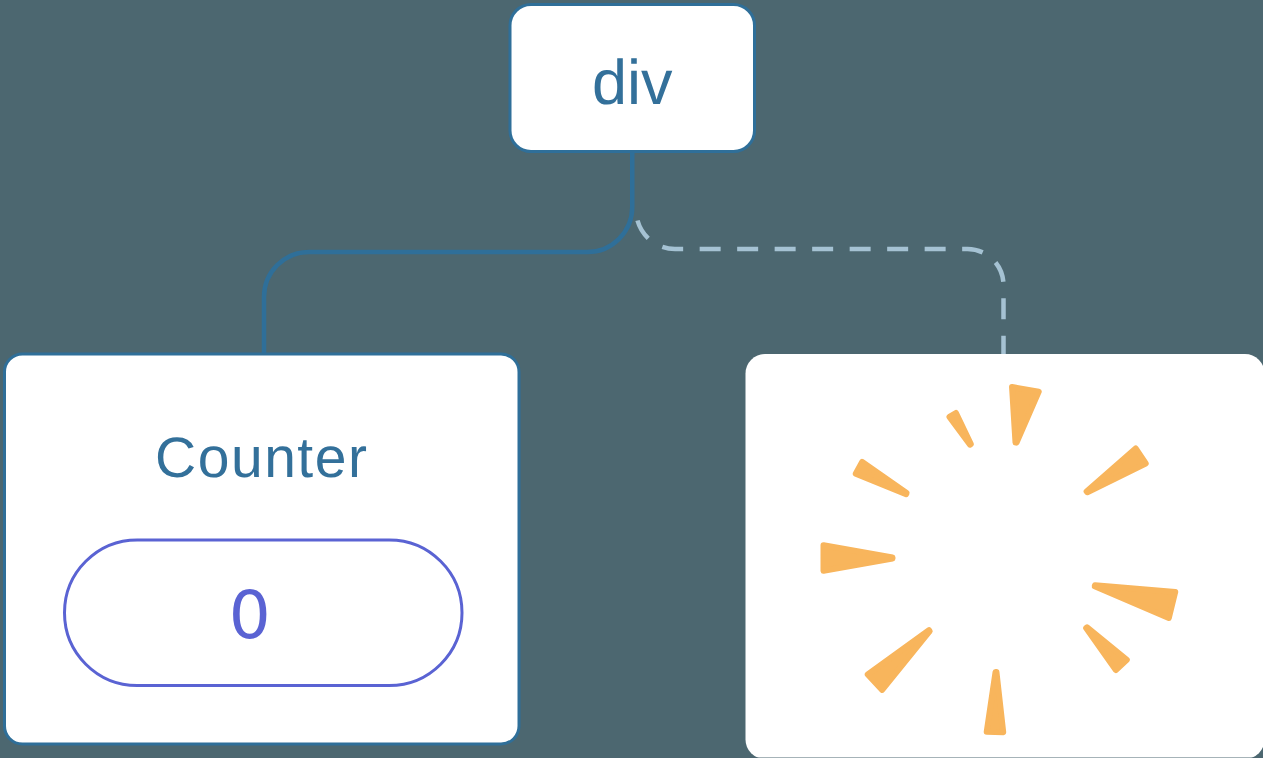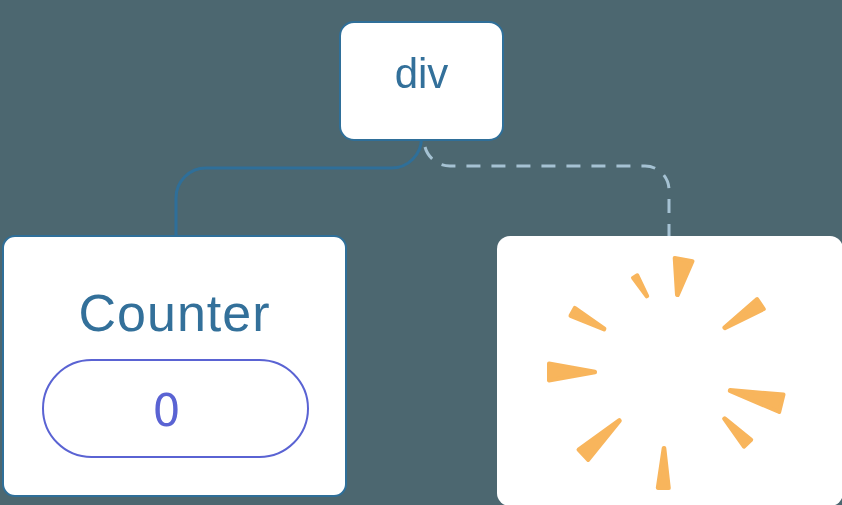--- a/index.html
+++ b/index.html
@@ -15,35 +15,35 @@
   #connectors { position: absolute; left: 0; top: 0; }
   .edge-solid  { fill: none; stroke: var(--stroke-blue); stroke-width: 3; }
   .edge-dashed { fill: none; stroke: var(--dashed-blue); stroke-width: 3;
                  stroke-dasharray: 14 11; }
 
   .node {
     position: absolute; box-sizing: border-box;
     background: var(--card-fill);
   }
   #root-node {
-    left: 339px; top: 2px; width: 165px; height: 120px;
-    border: 2.5px solid var(--stroke-blue); border-radius: 15px; margin-top: 19px;
+    left: 339px; top: 2px; width: 165px; height: 100px;
+    border: 2.5px solid var(--stroke-blue); border-radius: 15px;
   }
   #root-label {
     position: absolute; left: 0; top: 30px; width: 100%;
     text-align: center; font-size: 42px; line-height: 1;
     color: var(--text-blue);
   }
   #counter-card {
     left: 2px; top: 235px; width: 345px; height: 262px;
     border: 2.5px solid var(--stroke-blue); border-radius: 13px;
   }
   #counter-title {
     position: absolute; left: 0; top: 50px; width: 100%;
-    text-align: center; font-size: 52px; line-height: 1;
+    text-align: center; font-size: 38px; line-height: 1;
     letter-spacing: 1px;
     color: var(--text-blue);
   }
   #state-pill {
     position: absolute; left: 37.5px; top: 121.5px;
     width: 267px; height: 99px; box-sizing: border-box;
     border: 2px solid var(--pill-purple); border-radius: 50px;
     display: flex;
   }
   .pill-cell { display: flex; align-items: center; justify-content: center; }

